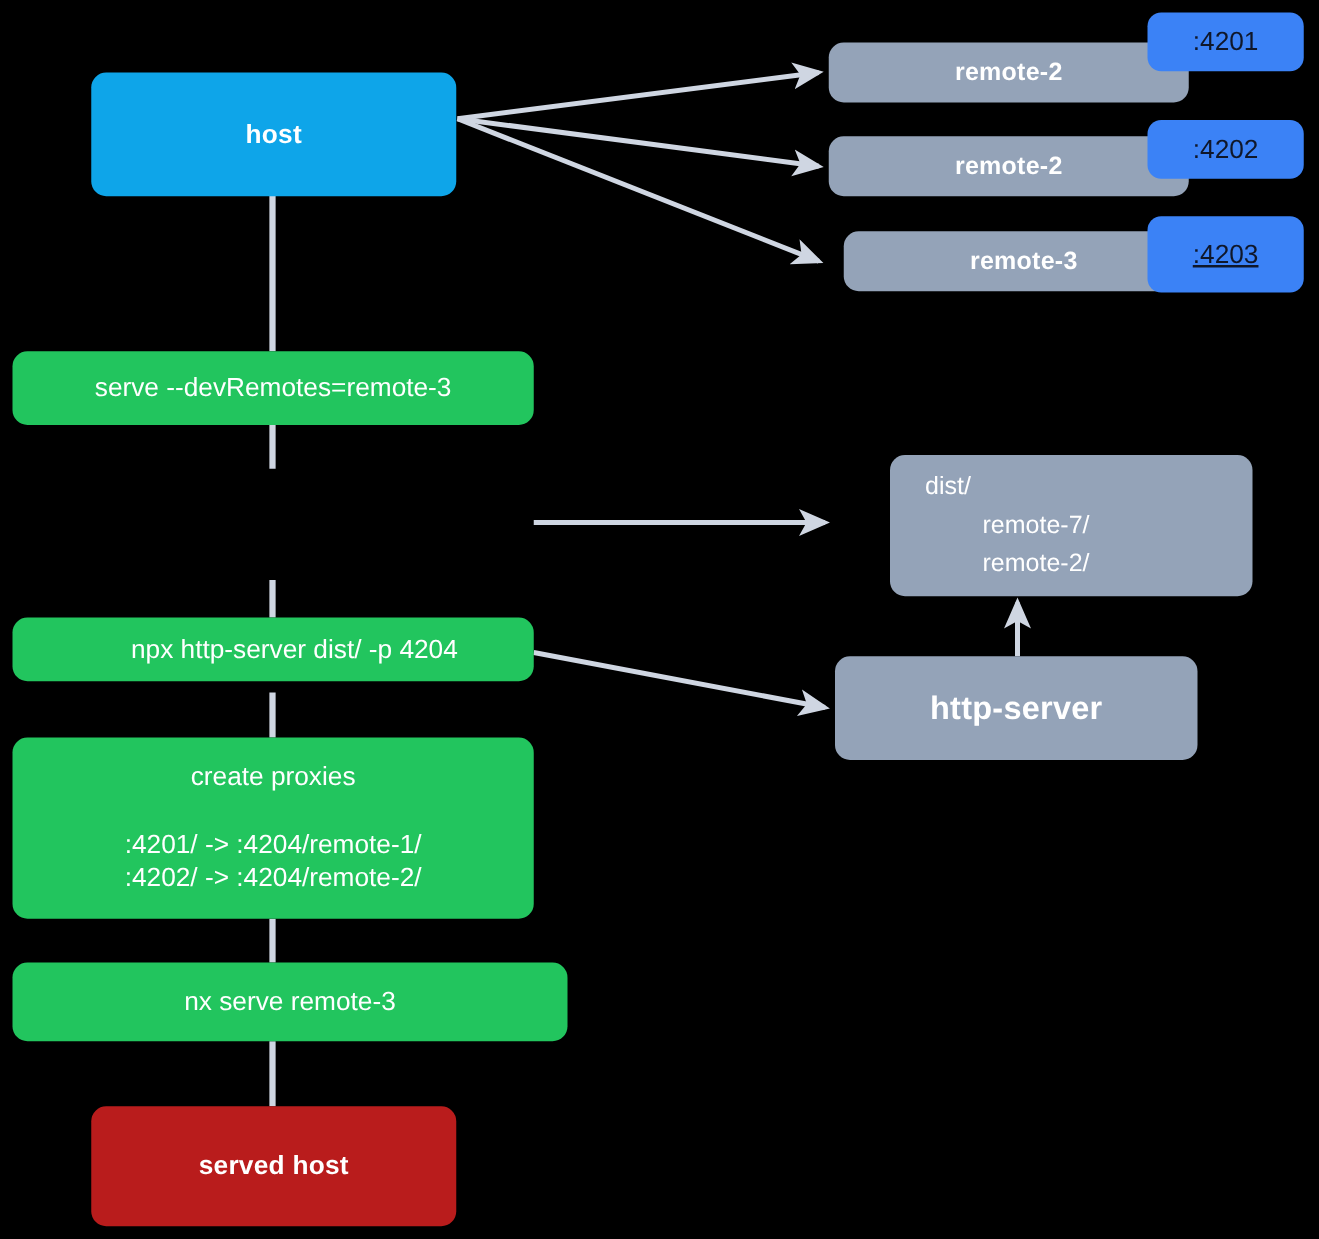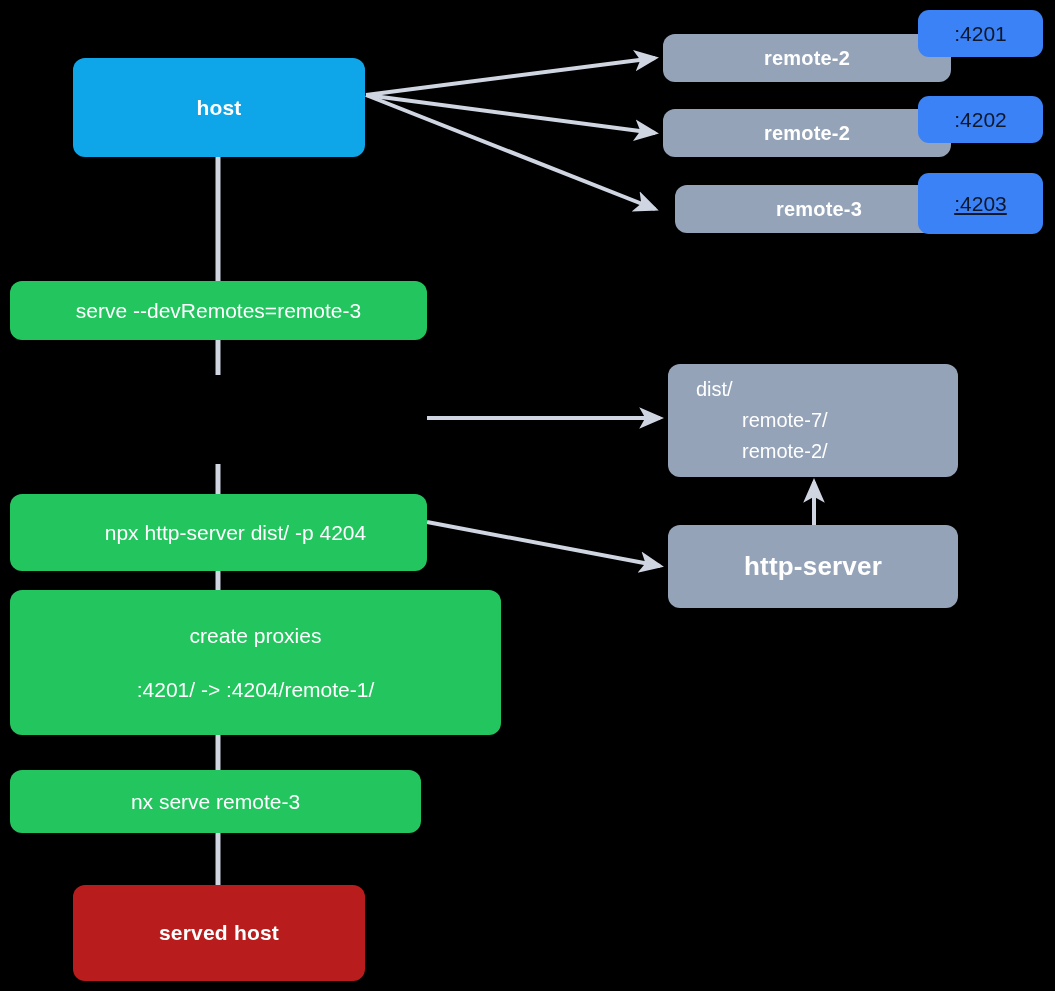--- a/index.html
+++ b/index.html
@@ -55,20 +55,21 @@
 
   .node.dist {
     background: #94a3b8;
     font-size: 20px;
     font-weight: normal;
     align-items: flex-start;
     justify-content: center;
     text-align: left;
     padding: 10px 0 10px 28px;
     line-height: 1.55;
+    margin-left: 44px;
   }
   .node.dist .indent { padding-left: 46px; }
 
   .node.httpserver {
     background: #94a3b8;
     font-weight: bold;
     font-size: 26px;
     letter-spacing: 0.2px;
   }
 
@@ -160,31 +161,32 @@
   </div>
   <div class="badge" style="left:918px; top:173px; width:125px; height:61px;text-decoration:underline;">
     <span>:4203</span>
   </div>
 
   <div class="node cmd" style="left:10px; top:281px; width:417px; height:59px;">
     <span class="line">serve --devRemotes=remote-3</span>
   </div>
 
 
-  <div class="node cmd" style="left:10px; top:494px; width:417px; height:77px;padding-left:48px;">
+  <div class="node cmd" style="left:10px; top:494px; width:417px; height:51px;padding-left:48px;">
     <span class="line">npx http-server dist/ -p 4204</span>
   </div>
 
-  <div class="node cmd" style="left:10px; top:590px; width:491px; height:145px;">
+  <div class="node cmd" style="left:10px; top:590px; width:417px; height:145px;">
     <span class="line">create proxies</span>
     <span class="gap"></span>
     <span class="line">:4201/ -&gt; :4204/remote-1/</span>
-  </div>
-
-  <div class="node cmd" style="left:10px; top:770px; width:411px; height:63px;">
+    <span class="line">:4202/ -&gt; :4204/remote-2/</span>
+  </div>
+
+  <div class="node cmd" style="left:10px; top:770px; width:444px; height:63px;">
     <span class="line">nx serve remote-3</span>
   </div>
 
   <div class="node served" style="left:73px; top:885px; width:292px; height:96px;">
     <span class="line">served host</span>
   </div>
 
   <div class="node dist" style="left:668px; top:364px; width:290px; height:113px;">
     <span class="line">dist/</span>
     <span class="line indent">remote-7/</span>

